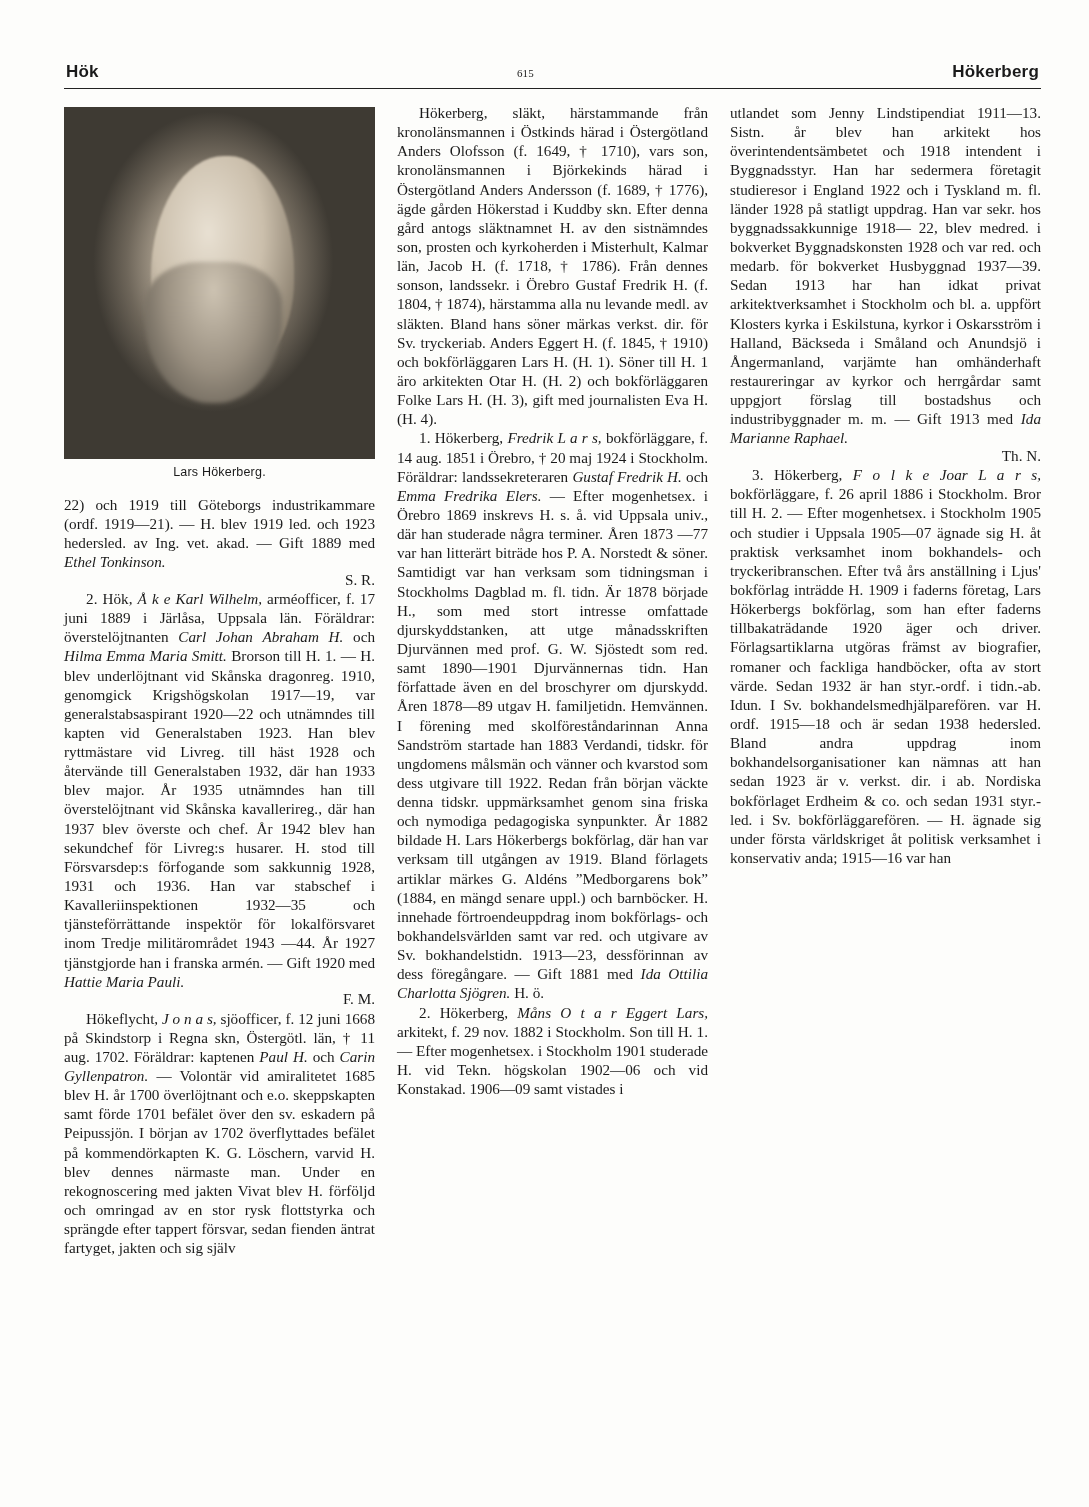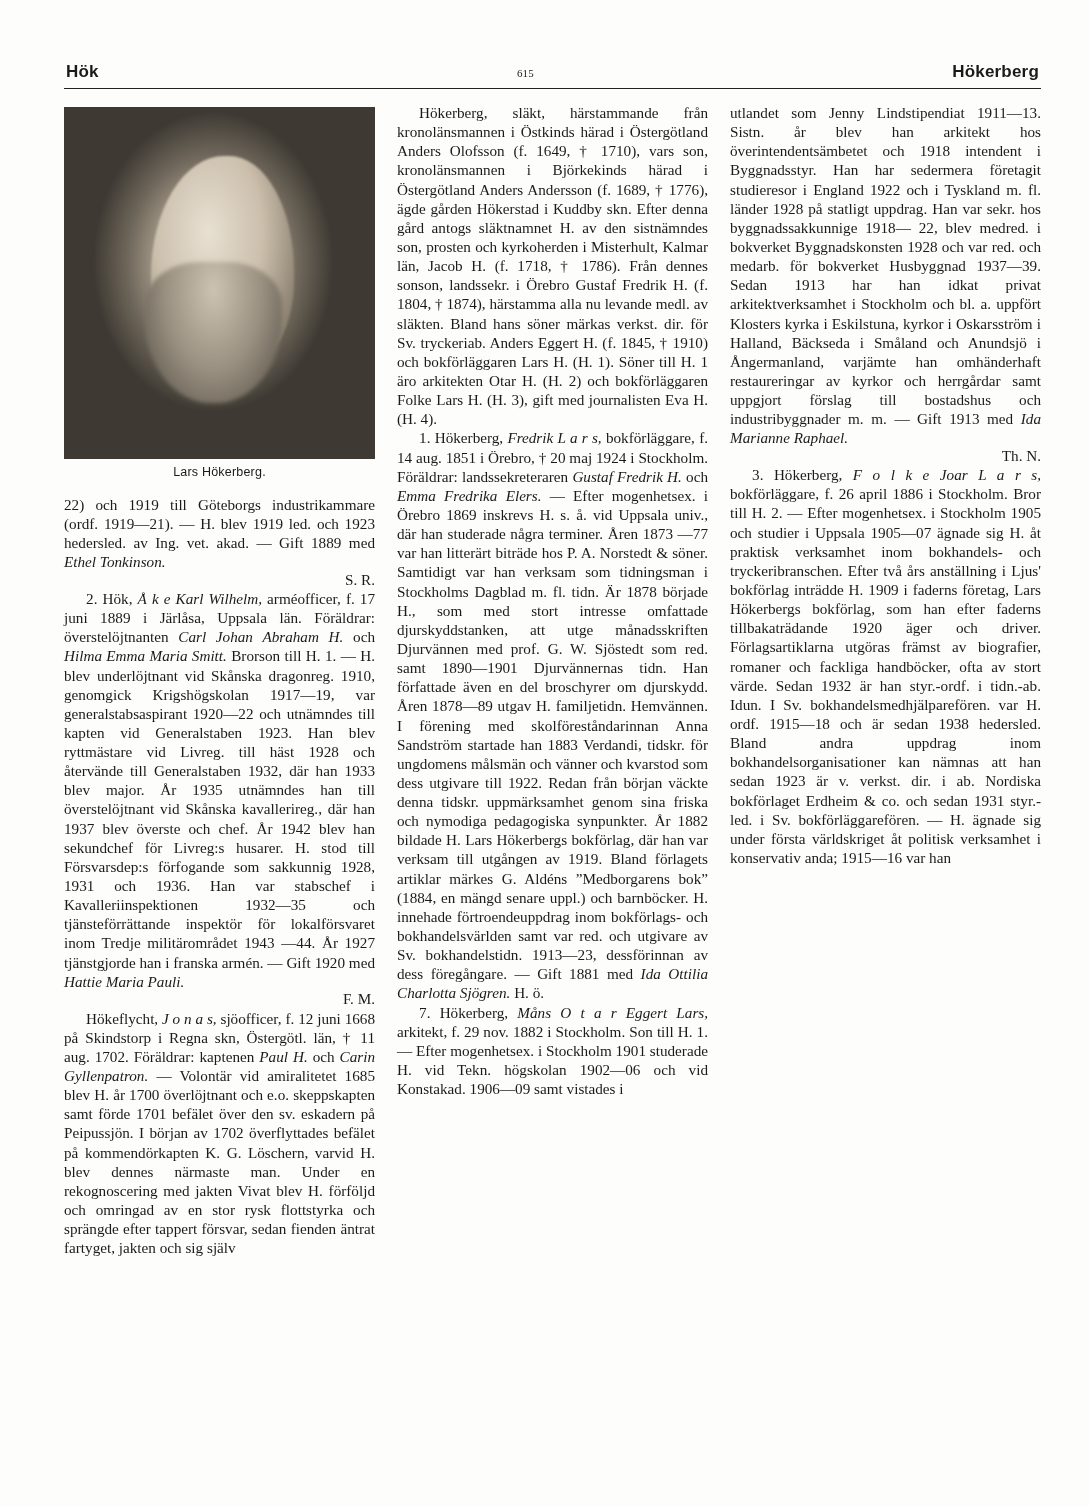--- a/index.html
+++ b/index.html
@@ -177,21 +177,21 @@
 
     </div>
 
     <div class="col">
 
 
       <p><span class="bold">Hökerberg,</span><span> släkt, härstammande från kronolänsmannen i Östkinds härad i Östergötland Anders Olofsson (f. 1649, † 1710), vars son, kronolänsmannen i Björkekinds härad i Östergötland Anders Andersson (f. 1689, † 1776), ägde gården Hökerstad i Kuddby skn. Efter denna gård antogs släktnamnet H. av den sistnämndes son, prosten och kyrkoherden i Misterhult, Kalmar län, Jacob H. (f. 1718, † 1786). Från dennes sonson, landssekr. i Örebro Gustaf Fredrik H. (f. 1804, † 1874), härstamma alla nu levande medl. av släkten. Bland hans söner märkas verkst. dir. för Sv. tryckeriab. Anders Eggert H. (f. 1845, † 1910) och bokförläggaren Lars H. (H. 1). Söner till H. 1 äro arkitekten Otar H. (H. 2) och bokförläggaren Folke Lars H. (H. 3), gift med journalisten Eva H. (H. 4).</span></p>
 
       <p><span class="bold">1. Hökerberg,</span> <span class="it">Fredrik L a r s,</span><span> bokförläggare, f. 14 aug. 1851 i Örebro, † 20 maj 1924 i Stockholm. Föräldrar: landssekreteraren </span><span class="it">Gustaf Fredrik H.</span><span> och </span><span class="it">Emma Fredrika Elers.</span><span> — Efter mogenhetsex. i Örebro 1869 inskrevs H. s. å. vid Uppsala univ., där han studerade några terminer. Åren 1873 —77 var han litterärt biträde hos P. A. Norstedt &amp; söner. Samtidigt var han verksam som tidningsman i Stockholms Dagblad m. fl. tidn. Är 1878 började H., som med stort intresse omfattade djurskyddstanken, att utge månadsskriften Djurvännen med prof. G. W. Sjöstedt som red. samt 1890—1901 Djurvännernas tidn. Han författade även en del broschyrer om djurskydd. Åren 1878—89 utgav H. familjetidn. Hemvännen. I förening med skolföreståndarinnan Anna Sandström startade han 1883 Verdandi, tidskr. för ungdomens målsmän och vänner och kvarstod som dess utgivare till 1922. Redan från början väckte denna tidskr. uppmärksamhet genom sina friska och nymodiga pedagogiska synpunkter. År 1882 bildade H. Lars Hökerbergs bokförlag, där han var verksam till utgången av 1919. Bland förlagets artiklar märkes G. Aldéns ”Medborgarens bok” (1884, en mängd senare uppl.) och barnböcker. H. innehade förtroendeuppdrag inom bokförlags- och bokhandelsvärlden samt var red. och utgivare av Sv. bokhandelstidn. 1913—23, dessförinnan av dess föregångare. — Gift 1881 med </span><span class="it">Ida Ottilia Charlotta Sjögren.</span> <span>H. ö.</span></p>
 
-      <p><span class="bold">7. Hökerberg,</span> <span class="it">Måns O t a r Eggert Lars,</span><span> arkitekt, f. 29 nov. 1882 i Stockholm. Son till H. 1. — Efter mogenhetsex. i Stockholm 1901 studerade H. vid Tekn. högskolan 1902—06 och vid Konstakad. 1906—09 samt vistades i</span></p>
+      <p><span class="bold">2. Hökerberg,</span> <span class="it">Måns O t a r Eggert Lars,</span><span> arkitekt, f. 29 nov. 1882 i Stockholm. Son till H. 1. — Efter mogenhetsex. i Stockholm 1901 studerade H. vid Tekn. högskolan 1902—06 och vid Konstakad. 1906—09 samt vistades i</span></p>
 
     </div>
 
     <div class="col">
 
 
       <p class="noindent"><span>utlandet som Jenny Lindstipendiat 1911—13. Sistn. år blev han arkitekt hos överintendentsämbetet och 1918 intendent i Byggnadsstyr. Han har sedermera företagit studieresor i England 1922 och i Tyskland m. fl. länder 1928 på statligt uppdrag. Han var sekr. hos byggnadssakkunnige 1918— 22, blev medred. i bokverket Byggnadskonsten 1928 och var red. och medarb. för bokverket Husbyggnad 1937—39. Sedan 1913 har han idkat privat arkitektverksamhet i Stockholm och bl. a. uppfört Klosters kyrka i Eskilstuna, kyrkor i Oskarsström i Halland, Bäckseda i Småland och Anundsjö i Ångermanland, varjämte han omhänderhaft restaureringar av kyrkor och herrgårdar samt uppgjort förslag till bostadshus och industribyggnader m. m. — Gift 1913 med </span><span class="it">Ida Marianne Raphael.</span><span class="sig">Th. N.</span></p>
 
       <p><span class="bold">3. Hökerberg,</span> <span class="it">F o l k e Joar L a r s,</span><span> bokförläggare, f. 26 april 1886 i Stockholm. Bror till H. 2. — Efter mogenhetsex. i Stockholm 1905 och studier i Uppsala 1905—07 ägnade sig H. åt praktisk verksamhet inom bokhandels- och tryckeribranschen. Efter två års anställning i Ljus' bokförlag inträdde H. 1909 i faderns företag, Lars Hökerbergs bokförlag, som han efter faderns tillbakaträdande 1920 äger och driver. Förlagsartiklarna utgöras främst av biografier, romaner och fackliga handböcker, ofta av stort värde. Sedan 1932 är han styr.-ordf. i tidn.-ab. Idun. I Sv. bokhandelsmedhjälparefören. var H. ordf. 1915—18 och är sedan 1938 hedersled. Bland andra uppdrag inom bokhandelsorganisationer kan nämnas att han sedan 1923 är v. verkst. dir. i ab. Nordiska bokförlaget Erdheim &amp; co. och sedan 1931 styr.-led. i Sv. bokförläggarefören. — H. ägnade sig under första världskriget åt politisk verksamhet i konservativ anda; 1915—16 var han</span></p>
 

